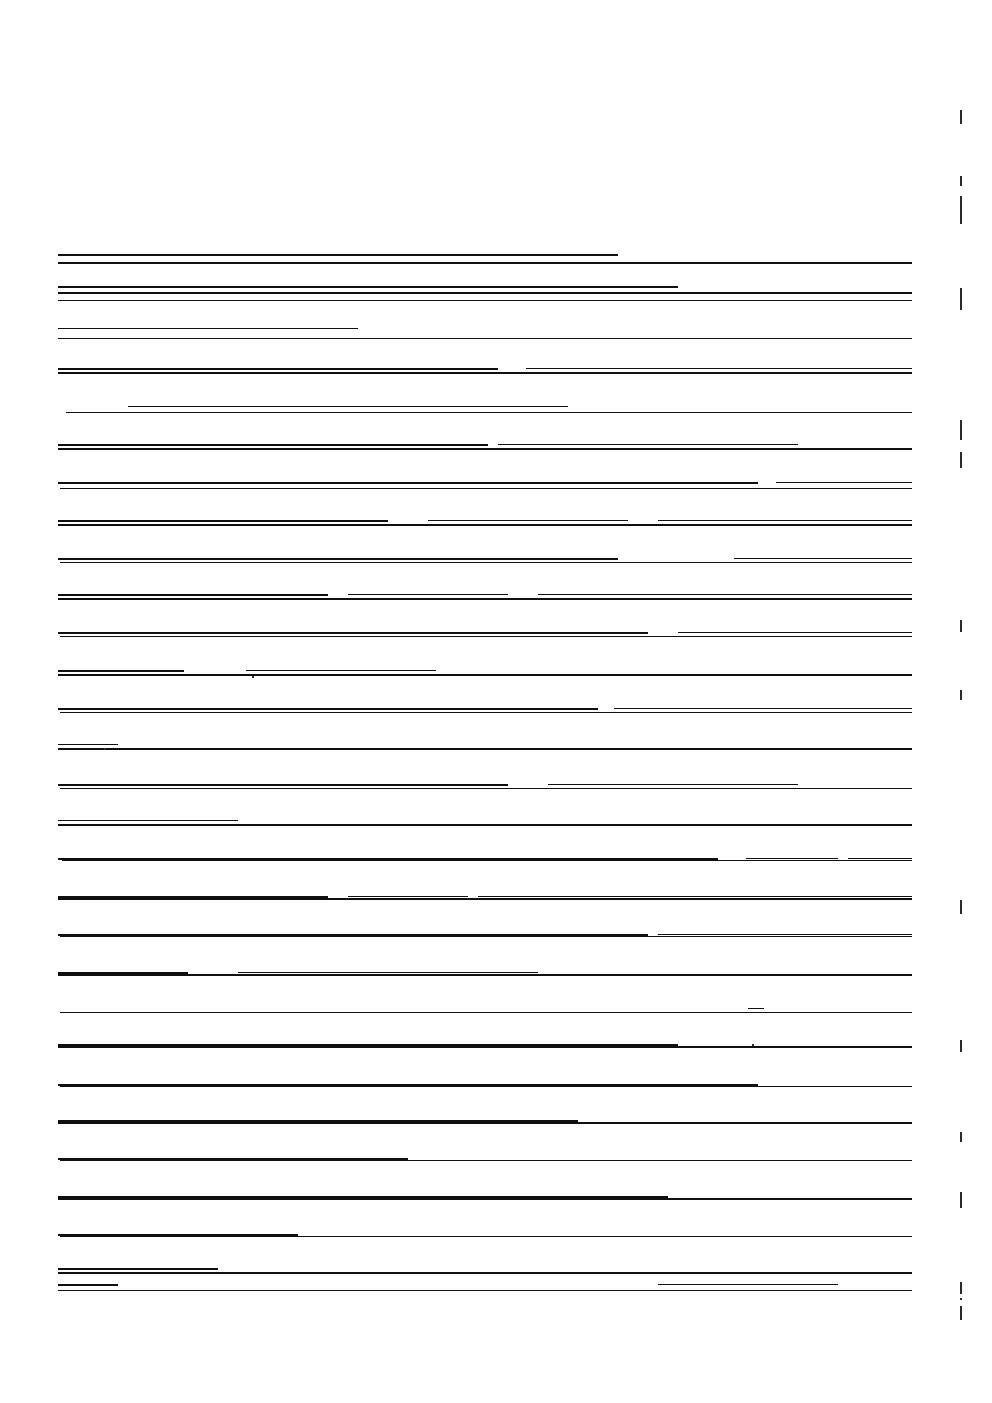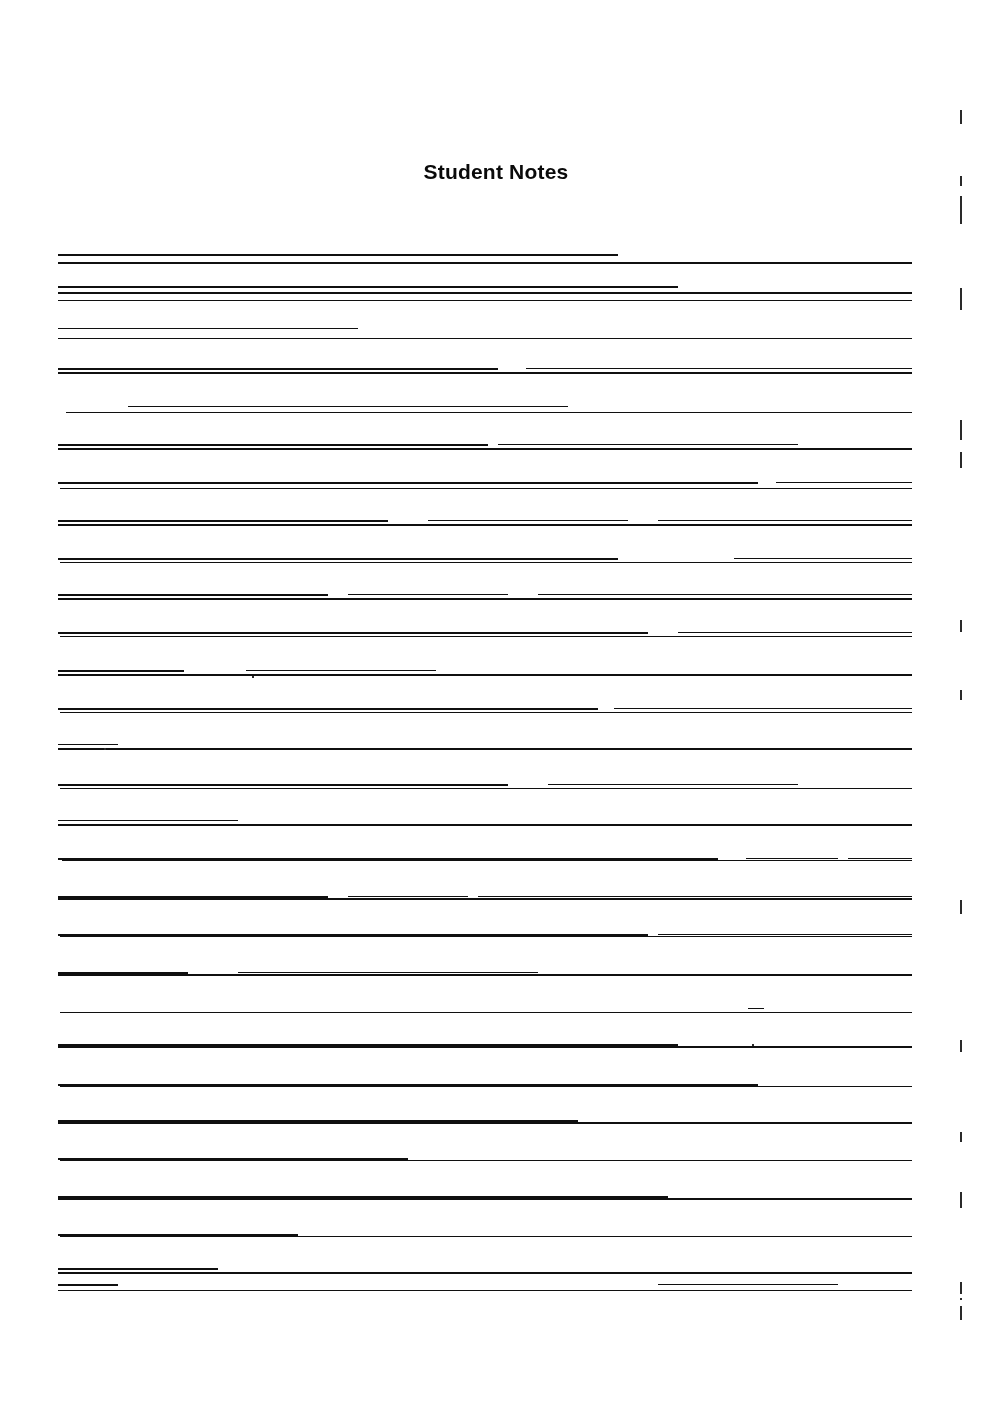--- a/index.html
+++ b/index.html
@@ -66,21 +66,20 @@
     background: #2b2b2b;
     width: 2px;
     height: 2px;
   }
 </style>
 </head>
 <body>
 
 <div class="page">
 
-  <div class="doc-title">Student Notes</div>
 
   <div class="notes-area">
     <div id="rules">
         <div class="rule thick" style="top: 12px; left: 58px; width: 854px;"></div>
         <div class="rule thick" style="top: 42px; left: 58px; width: 854px;"></div>
         <div class="rule" style="top: 50px; left: 58px; width: 854px;"></div>
         <div class="rule" style="top: 88px; left: 58px; width: 854px;"></div>
         <div class="rule thick" style="top: 122px; left: 58px; width: 854px;"></div>
         <div class="rule" style="top: 162px; left: 66px; width: 846px;"></div>
         <div class="rule thick" style="top: 198px; left: 58px; width: 854px;"></div>

